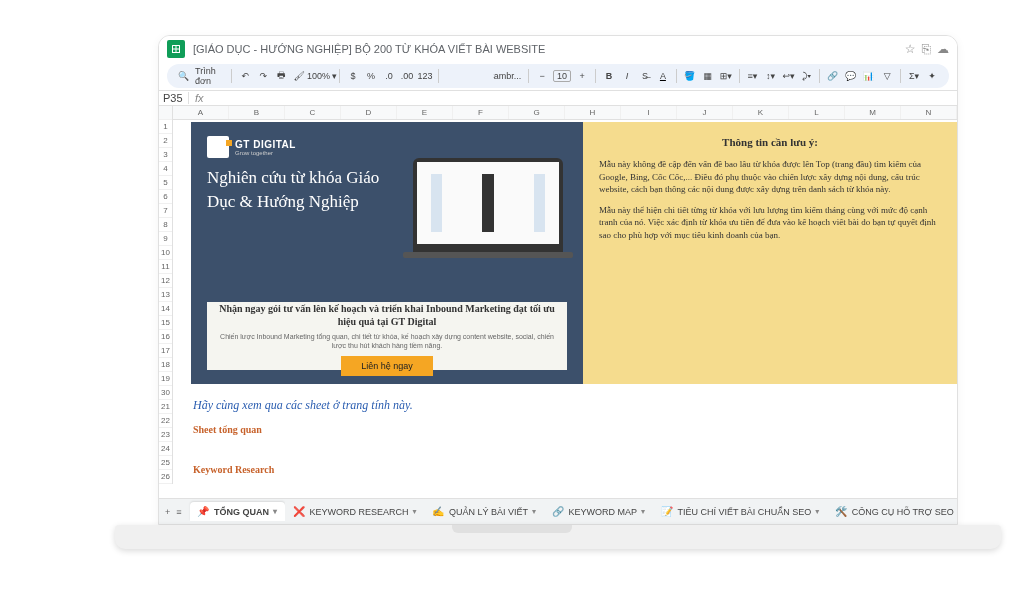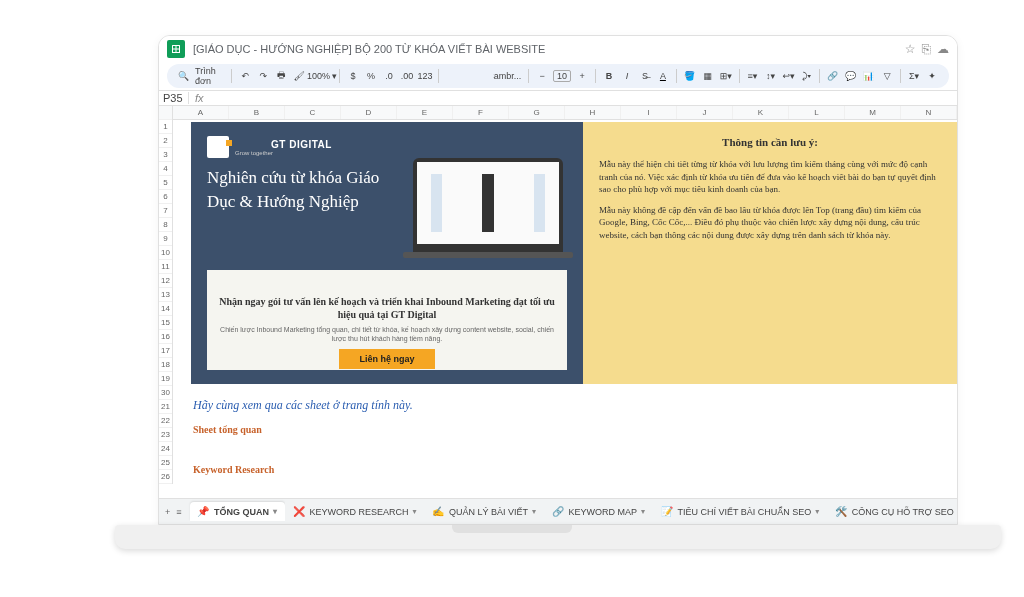--- a/index.html
+++ b/index.html
@@ -36,32 +36,32 @@
 .grid { flex: 1; position: relative; }
 .col-headers { display: flex; height: 14px; background: #f8f9fa; border-bottom: 1px solid #e0e0e0; }
 .col-headers .ch { width: 56px; font-size: 8px; color: #666; text-align: center; border-right: 1px solid #f0f0f0; line-height: 14px; }
 
 .content-area { position: relative; height: calc(100% - 14px); }
 
 .hero-left { position: absolute; top: 2px; left: 18px; width: 392px; height: 262px; background: #3c506b; padding: 14px 16px; }
 .gt-logo { display: flex; align-items: center; gap: 6px; margin-bottom: 8px; }
 .gt-mark { width: 22px; height: 22px; background: #fff; border-radius: 2px; position: relative; }
 .gt-mark::after { content: ""; position: absolute; top: 4px; right: -3px; width: 6px; height: 6px; background: #f5a623; }
-.gt-text { color: #fff; font-size: 10px; font-weight: bold; letter-spacing: .5px; margin-left: 36px; }
+.gt-text { color: #fff; font-size: 10px; font-weight: bold; letter-spacing: .5px; }
 .gt-sub { color: #ccc; font-size: 6px; }
 .hero-title { color: #fff; font-family: Georgia, serif; font-size: 17px; line-height: 1.4; margin-top: 6px; width: 180px; }
 .laptop-preview { position: absolute; top: 36px; right: 20px; width: 150px; height: 96px; background: #333; border-radius: 6px 6px 2px 2px; padding: 4px; }
 .laptop-preview .screen { width: 100%; height: 82px; background: #fafafa; display: flex; align-items: center; justify-content: center; }
 .laptop-preview .screen .mindmap { width: 80%; height: 70%; background: linear-gradient(90deg,#d8e4f0 10%,transparent 10%,transparent 45%,#333 45%,#333 55%,transparent 55%,transparent 90%,#d8e4f0 90%); position: relative; }
 .laptop-preview .base { position: absolute; bottom: -4px; left: -10px; right: -10px; height: 6px; background: #555; border-radius: 2px; }
 
-.cta-box { position: absolute; bottom: 14px; left: 16px; right: 16px; height: 100px; background: #f5f5f0; padding: 25px 10px; text-align: center; }
+.cta-box { position: absolute; bottom: 14px; left: 16px; right: 16px; height: 68px; background: #f5f5f0; padding: 0 10px; text-align: center; }
 .cta-title { font-size: 10px; color: #333; font-family: Georgia, serif; font-weight: bold; line-height: 1.3; }
 .cta-sub { font-size: 7px; color: #666; margin-top: 4px; line-height: 1.3; }
-.cta-btn { display: inline-block; margin-top: 6px; background: #f5a623; color: #222; font-size: 9px; font-weight: bold; padding: 5px 20px; cursor: pointer; }
+.cta-btn { display: inline-block; margin-top: 6px; background: #f5a623; color: #222; font-size: 9px; font-weight: normal; padding: 5px 20px; cursor: pointer; }
 
 .info-right { position: absolute; top: 2px; left: 410px; right: 0; height: 262px; background: #f5dc8e; padding: 14px 16px; font-size: 9px; color: #333; font-family: Georgia, serif; overflow: hidden; }
 .info-title { font-weight: bold; text-align: center; font-size: 11px; margin-bottom: 10px; }
 .info-right p { margin-bottom: 8px; line-height: 1.4; }
 
 .footer-note { position: absolute; top: 278px; left: 20px; font-size: 12px; font-style: italic; color: #2a5db0; font-family: Georgia, serif; }
 
 .section-title { position: absolute; top: 304px; left: 20px; font-size: 10px; color: #c7622b; font-weight: bold; font-family: Georgia, serif; }
 .section-desc { position: absolute; top: 318px; left: 20px; font-size: 8px; color: #444; font-family: Georgia, serif; }
 .section-title2 { position: absolute; top: 344px; left: 20px; font-size: 10px; color: #c7622b; font-weight: bold; font-family: Georgia, serif; }
@@ -223,22 +223,22 @@
           </div>
           <div class="cta-box">
             <div class="cta-title">Nhận ngay gói tư vấn lên kế hoạch và triển khai Inbound Marketing đạt tối ưu hiệu quả tại GT Digital</div>
             <div class="cta-sub">Chiến lược Inbound Marketing tổng quan, chi tiết từ khóa, kế hoạch xây dựng content website, social, chiến lược thu hút khách hàng tiềm năng.</div>
             <div class="cta-btn">Liên hệ ngay</div>
           </div>
         </div>
 
         <div class="info-right">
           <div class="info-title">Thông tin cần lưu ý:</div>
+          <p>Mẫu này không đề cập đến vấn đề bao lâu từ khóa được lên Top (trang đầu) tìm kiếm của Google, Bing, Cốc Cốc,... Điều đó phụ thuộc vào chiến lược xây dựng nội dung, cấu trúc website, cách bạn thông các nội dung được xây dựng trên danh sách từ khóa này.</p>
           <p>Mẫu này thể hiện chi tiết từng từ khóa với lưu lượng tìm kiếm tháng cùng với mức độ cạnh tranh của nó. Việc xác định từ khóa ưu tiên để đưa vào kế hoạch viết bài do bạn tự quyết định sao cho phù hợp với mục tiêu kinh doanh của bạn.</p>
-          <p>Mẫu này không đề cập đến vấn đề bao lâu từ khóa được lên Top (trang đầu) tìm kiếm của Google, Bing, Cốc Cốc,... Điều đó phụ thuộc vào chiến lược xây dựng nội dung, cấu trúc website, cách bạn thông các nội dung được xây dựng trên danh sách từ khóa này.</p>
         </div>
 
         <div class="footer-note">Hãy cùng xem qua các sheet ở trang tính này.</div>
         <div class="section-title">Sheet tổng quan</div>
         <div class="section-title2">Keyword Research</div>
       </div>
     </div>
   </div>
 
   <div class="sheet-tabs">

